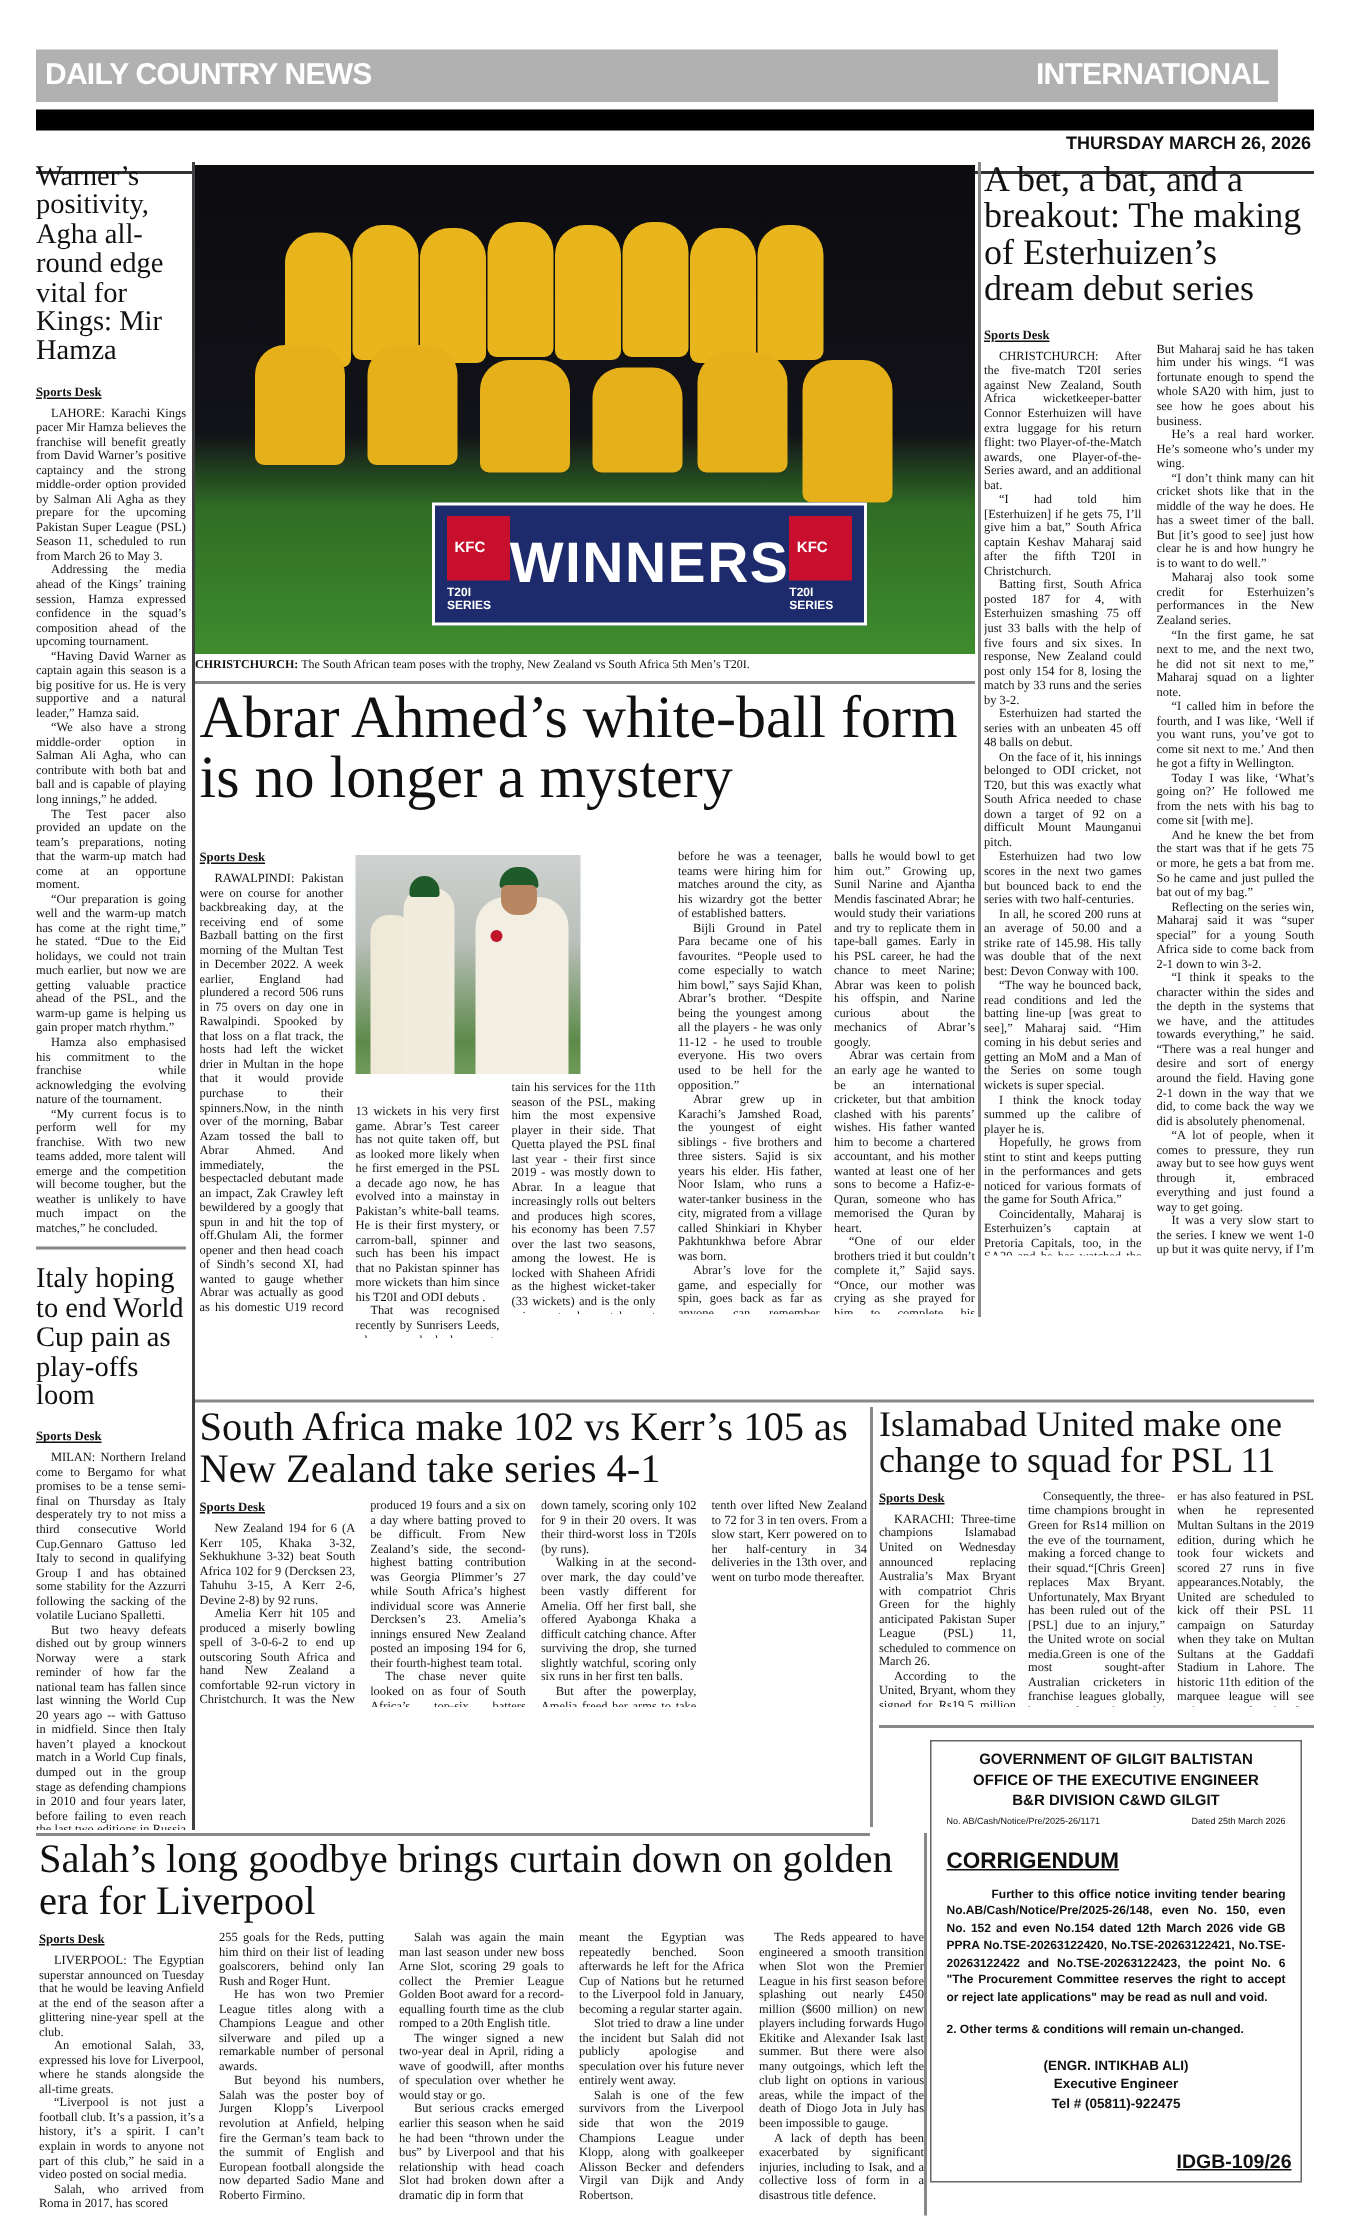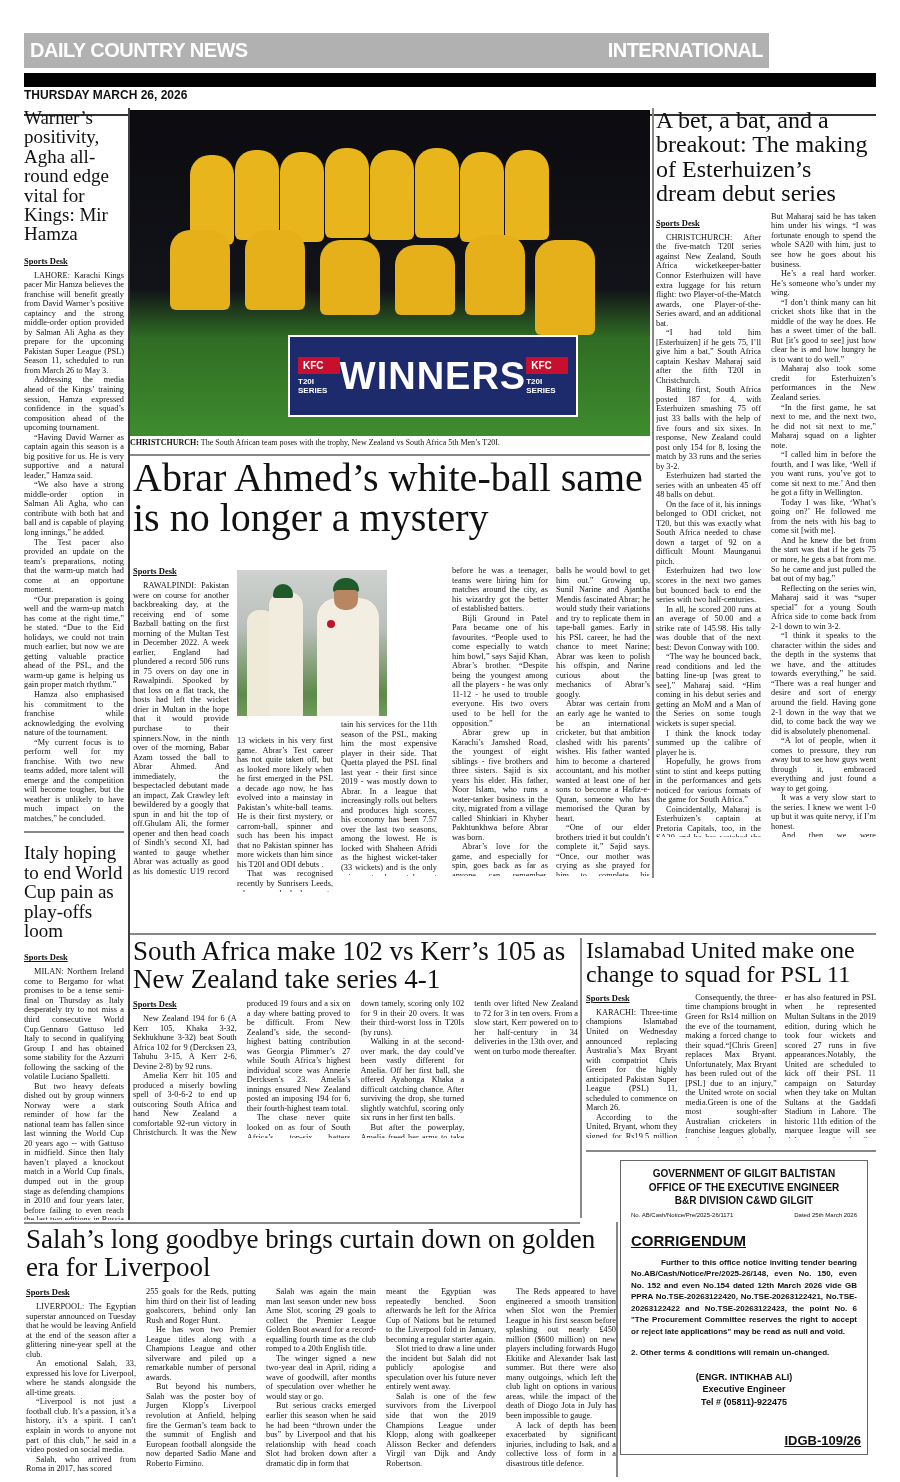--- a/index.html
+++ b/index.html
@@ -1,35 +1,35 @@
 <!DOCTYPE html>
 <html><head>
 <meta charset="utf-8">
 <style>
 *{box-sizing:border-box;margin:0;padding:0}
 body{width:900px;height:1482px;background:#fff;font-family:"Liberation Serif",serif;color:#111;position:relative;overflow:hidden}
-.masthead{position:absolute;left:24px;top:33px;width:745px;height:35px;background:#b1b1b1;display:flex;justify-content:space-between;align-items:center;padding:12px 6px}
+.masthead{position:absolute;left:24px;top:33px;width:828px;height:35px;background:#b1b1b1;display:flex;justify-content:space-between;align-items:center;padding:12px 6px}
 .masthead span{font-family:"Liberation Sans",sans-serif;font-weight:bold;color:#fff;font-size:20px;letter-spacing:-0.5px}
 .blackbar{position:absolute;left:24px;top:73px;width:852px;height:14px;background:#000}
-.dateline{position:absolute;left:24px;top:88px;width:852px;height:28px;font-family:"Liberation Sans",sans-serif;font-weight:bold;font-size:12px;border-bottom:2px solid #333;padding-right:2px}
+.dateline{position:absolute;left:24px;top:88px;width:852px;height:28px;text-align:right;font-family:"Liberation Sans",sans-serif;font-weight:bold;font-size:12px;border-bottom:2px solid #333;padding-right:2px}
 .abs{position:absolute}
 .hl{font-family:"Liberation Serif",serif;font-weight:normal;color:#111;line-height:1.02}
 .desk{font-weight:bold;text-decoration:underline;font-size:8.5px;margin:6px 0 5px}
 .body{font-size:8.3px;line-height:1.15;text-align:justify;hyphens:auto}
 .body p{text-indent:10px}
 .cols{display:flex;gap:10px}
 .cols>div{flex:1}
 .vrule{border-right:2px solid #404040}
 .hrule{position:absolute;height:2px;background:#888}
 .photo-sa{position:absolute;left:130px;top:110px;width:520px;height:326px;background:linear-gradient(#0b0b10 0%,#121318 55%,#2f6d24 70%,#3f8c2e 100%);overflow:hidden}
 .player{position:absolute;width:44px;height:90px;background:#e8b51c;border-radius:20px 20px 6px 6px}
 .player.k{background:#e6b01a}
 .winners{position:absolute;left:158px;top:225px;width:290px;height:82px;background:#1d2a6b;border:2px solid #fff;display:flex;align-items:center;justify-content:space-between;padding:0 8px}
 .winners .big{font-family:"Liberation Sans",sans-serif;font-weight:bold;color:#fff;font-size:38px;letter-spacing:1px}
-.kfc{background:#c8102e;color:#fff;font-family:"Liberation Sans",sans-serif;font-weight:bold;font-size:10px;padding:3px 5px}
+.kfc{background:#c8102e;color:#fff;font-family:"Liberation Sans",sans-serif;font-weight:bold;font-size:10px;padding:16px 5px}
 .t20{color:#fff;font-family:"Liberation Sans",sans-serif;font-size:8px;font-weight:bold;margin-top:3px}
 .caption{position:absolute;left:130px;top:438px;width:520px;font-size:8px}
 .caption b{font-weight:bold}
 .photo-ab{position:absolute;left:237px;top:570px;width:150px;height:146px;background:linear-gradient(#cfd2d0 0%,#b9bfba 40%,#5d8a4a 85%,#6f9a5a 100%);overflow:hidden}
 .ad{position:absolute;left:620px;top:1160px;width:248px;height:295px;border:1.5px solid #666;font-family:"Liberation Sans",sans-serif;padding:6px 10px}
 .ad .g{text-align:center;font-weight:bold;font-size:10px;line-height:1.35}
 .ad .row{display:flex;justify-content:space-between;font-size:6px;margin-top:4px}
 .ad .corr{text-align:left;font-weight:bold;font-size:15px;text-decoration:underline;margin:14px 0 8px}
 .ad .txt{font-size:8px;text-align:justify;line-height:1.45;font-weight:bold}
 .ad .txt2{font-size:8px;margin-top:10px;font-weight:bold}
@@ -119,42 +119,42 @@
         <p>Esterhuizen had two low scores in the next two games but bounced back to end the series with two half-centuries.</p>
         <p>In all, he scored 200 runs at an average of 50.00 and a strike rate of 145.98. His tally was double that of the next best: Devon Conway with 100.</p>
         <p>“The way he bounced back, read conditions and led the batting line-up [was great to see],” Maharaj said. “Him coming in his debut series and getting an MoM and a Man of the Series on some tough wickets is super special.</p>
         <p>I think the knock today summed up the calibre of player he is.</p>
         <p>Hopefully, he grows from stint to stint and keeps putting in the performances and gets noticed for various formats of the game for South Africa.”</p>
         <p>Coincidentally, Maharaj is Esterhuizen’s captain at Pretoria Capitals, too, in the SA20 and he has watched the rookie from close quarters. Pretoria Capitals were the runners-up in the recent edition but Esterhuizen didn’t have a great time with the bat.</p>
 
       </div>
     </div>
     <div style="overflow:hidden;height:625px">
-      <div class="body" style="margin-top:0">
+      <div class="body" style="margin-top:16px">
         <p style="text-indent:0">But Maharaj said he has taken him under his wings. “I was fortunate enough to spend the whole SA20 with him, just to see how he goes about his business.</p>
         <p>He’s a real hard worker. He’s someone who’s under my wing.</p>
         <p>“I don’t think many can hit cricket shots like that in the middle of the way he does. He has a sweet timer of the ball. But [it’s good to see] just how clear he is and how hungry he is to want to do well.”</p>
         <p>Maharaj also took some credit for Esterhuizen’s performances in the New Zealand series.</p>
         <p>“In the first game, he sat next to me, and the next two, he did not sit next to me,” Maharaj squad on a lighter note.</p>
         <p>“I called him in before the fourth, and I was like, ‘Well if you want runs, you’ve got to come sit next to me.’ And then he got a fifty in Wellington.</p>
         <p>Today I was like, ‘What’s going on?’ He followed me from the nets with his bag to come sit [with me].</p>
         <p>And he knew the bet from the start was that if he gets 75 or more, he gets a bat from me. So he came and just pulled the bat out of my bag.”</p>
         <p>Reflecting on the series win, Maharaj said it was “super special” for a young South Africa side to come back from 2-1 down to win 3-2.</p>
         <p>“I think it speaks to the character within the sides and the depth in the systems that we have, and the attitudes towards everything,” he said. “There was a real hunger and desire and sort of energy around the field. Having gone 2-1 down in the way that we did, to come back the way we did is absolutely phenomenal.</p>
         <p>“A lot of people, when it comes to pressure, they run away but to see how guys went through it, embraced everything and just found a way to get going.</p>
         <p>It was a very slow start to the series. I knew we went 1-0 up but it was quite nervy, if I’m honest.</p>
         <p>And then we were completely outplayed in the next two. But to see the bounce back and put in the dominant performances in game four and five was super special. Obviously, there has been some good chats but to see the response to the chat is most impressive for me.</p>
       </div>
     </div>
   </div>
 </div>
 <div class="abs" style="left:652px;top:108px;width:2px;height:770px;background:#888"></div>
 
 <div class="abs" style="left:133px;top:458px;width:517px;height:420px;overflow:hidden">
-  <h2 class="hl" style="font-size:40px;line-height:1.0">Abrar Ahmed’s white-ball same is no longer a mystery</h2>
+  <h2 class="hl" style="font-size:40px;line-height:1.0">Abrar Ahmed’s white-ball form is no longer a mystery</h2>
 </div>
 <div class="abs" style="left:133px;top:566px;width:96px;height:310px;overflow:hidden">
   <div class="desk" style="margin-top:0">Sports Desk</div>
   <div class="body">
       <p>RAWALPINDI: Pakistan were on course for another backbreaking day, at the receiving end of some Bazball batting on the first morning of the Multan Test in December 2022. A week earlier, England had plundered a record 506 runs in 75 overs on day one in Rawalpindi. Spooked by that loss on a flat track, the hosts had left the wicket drier in Multan in the hope that it would provide purchase to their spinners.Now, in the ninth over of the morning, Babar Azam tossed the ball to Abrar Ahmed. And immediately, the bespectacled debutant made an impact, Zak Crawley left bewildered by a googly that spun in and hit the top of off.Ghulam Ali, the former opener and then head coach of Sindh’s second XI, had wanted to gauge whether Abrar was actually as good as his domestic U19 record suggest. He was preparing his side for the Grade II Quaid-e-Azam trophy and wanted to see if Abrar was ready for long-form cricket. He padded up to face him in the nets. Within a few deliveries, Abrar had trapped him in front with that same googly. Ali was convinced and picked him; Abrar took</p>
     </div>
 </div>
 <div class="photo-ab">
   <div style="position:absolute;left:10px;top:40px;width:28px;height:106px;background:#efe9d8;border-radius:12px 12px 0 0"></div>
   <div style="position:absolute;left:32px;top:22px;width:34px;height:124px;background:#f1ecdd;border-radius:14px 14px 0 0"></div>

